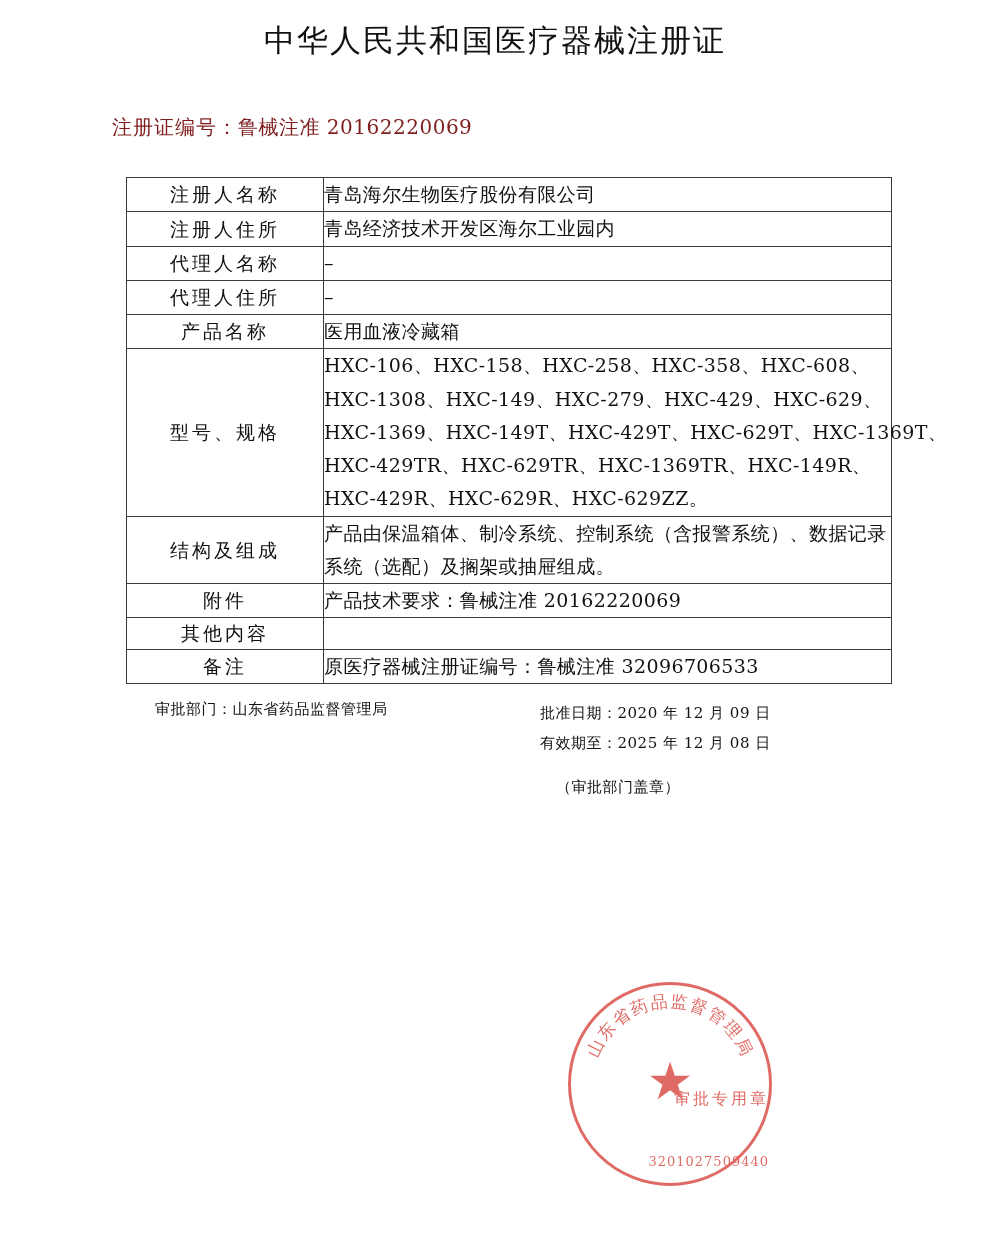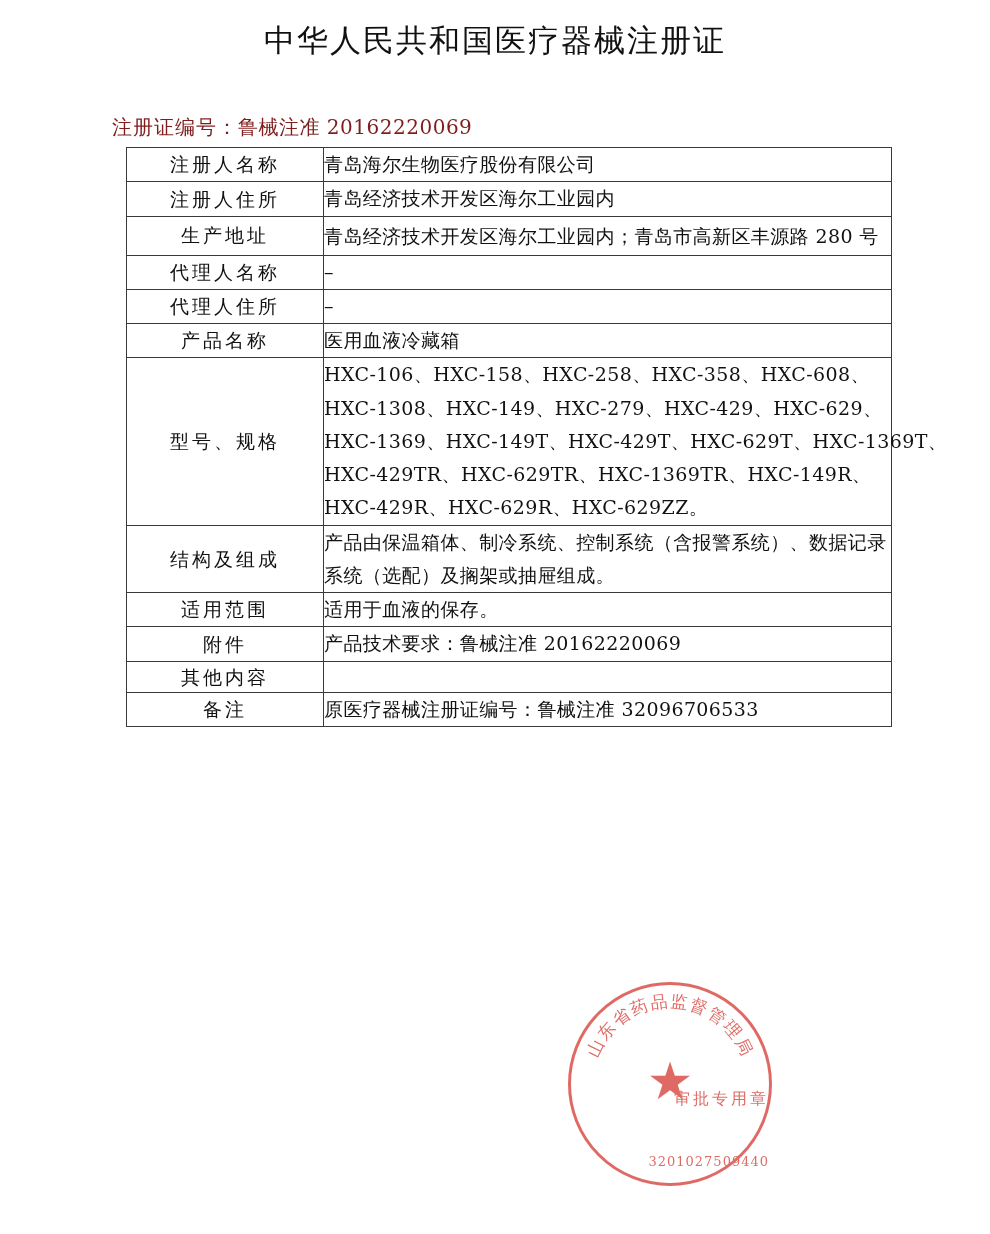--- a/index.html
+++ b/index.html
@@ -36,21 +36,21 @@
     font-size: 20px;
     letter-spacing: 0.5px;
     color: #7f1d1d;
   }
   .cert-no .label {
     letter-spacing: 1px;
   }
   table.reg-table {
     border-collapse: collapse;
     margin-left: 126px;
-    margin-top: 6px;
+    margin-top: 36px;
     width: 766px;
     table-layout: fixed;
   }
   table.reg-table td {
     border: 1px solid #3a3a3a;
     padding: 0;
     vertical-align: middle;
     font-size: 19px;
     color: #111;
   }
@@ -177,24 +177,20 @@
     <tbody>
       <tr>
         <td class="lbl">注册人名称</td>
         <td class="val">青岛海尔生物医疗股份有限公司</td>
       </tr>
       <tr>
         <td class="lbl">注册人住所</td>
         <td class="val">青岛经济技术开发区海尔工业园内</td>
       </tr>
       <tr>
-        <td class="lbl">生产地址</td>
-        <td class="val tall">青岛经济技术开发区海尔工业园内；青岛市高新区丰源路 280 号</td>
-      </tr>
-      <tr>
         <td class="lbl">代理人名称</td>
         <td class="val">–</td>
       </tr>
       <tr>
         <td class="lbl">代理人住所</td>
         <td class="val">–</td>
       </tr>
       <tr>
         <td class="lbl">产品名称</td>
         <td class="val">医用血液冷藏箱</td>
@@ -207,38 +203,42 @@
           <div class="models-line">HXC-1369、HXC-149T、HXC-429T、HXC-629T、HXC-1369T、</div>
           <div class="models-line">HXC-429TR、HXC-629TR、HXC-1369TR、HXC-149R、</div>
           <div class="models-line">HXC-429R、HXC-629R、HXC-629ZZ。</div>
         </td>
       </tr>
       <tr>
         <td class="lbl">结构及组成</td>
         <td class="val">产品由保温箱体、制冷系统、控制系统（含报警系统）、数据记录系统（选配）及搁架或抽屉组成。</td>
       </tr>
       <tr>
-        <td class="lbl">适用范围</td>
-        <td class="val">适用于血液的保存。</td>
-      </tr>
-      <tr>
         <td class="lbl">附件</td>
         <td class="val">产品技术要求：鲁械注准 20162220069</td>
       </tr>
       <tr>
         <td class="lbl">其他内容</td>
         <td class="val"></td>
       </tr>
       <tr>
         <td class="lbl">备注</td>
         <td class="val">原医疗器械注册证编号：鲁械注准 32096706533</td>
       </tr>
     </tbody>
   </table>
 
+  <div class="footer">
+    <div class="footer-left">审批部门：山东省药品监督管理局</div>
+    <div class="footer-right">
+      <div>批准日期：2020 年 12 月 09 日</div>
+      <div>有效期至：2025 年 12 月 08 日</div>
+    </div>
+    <div class="footer-seal-note">（审批部门盖章）</div>
+  </div>
 
   <div class="seal">
     <div class="seal-inner"></div>
     <svg class="seal-arc" viewBox="0 0 198 198">
       <defs>
         <path id="arcpath" d="M 22,99 A 77,77 0 0 1 176,99"></path>
       </defs>
       <text>
         <textPath href="#arcpath" startOffset="50%" text-anchor="middle" id="sealArcText">山东省药品监督管理局</textPath>
       </text>

